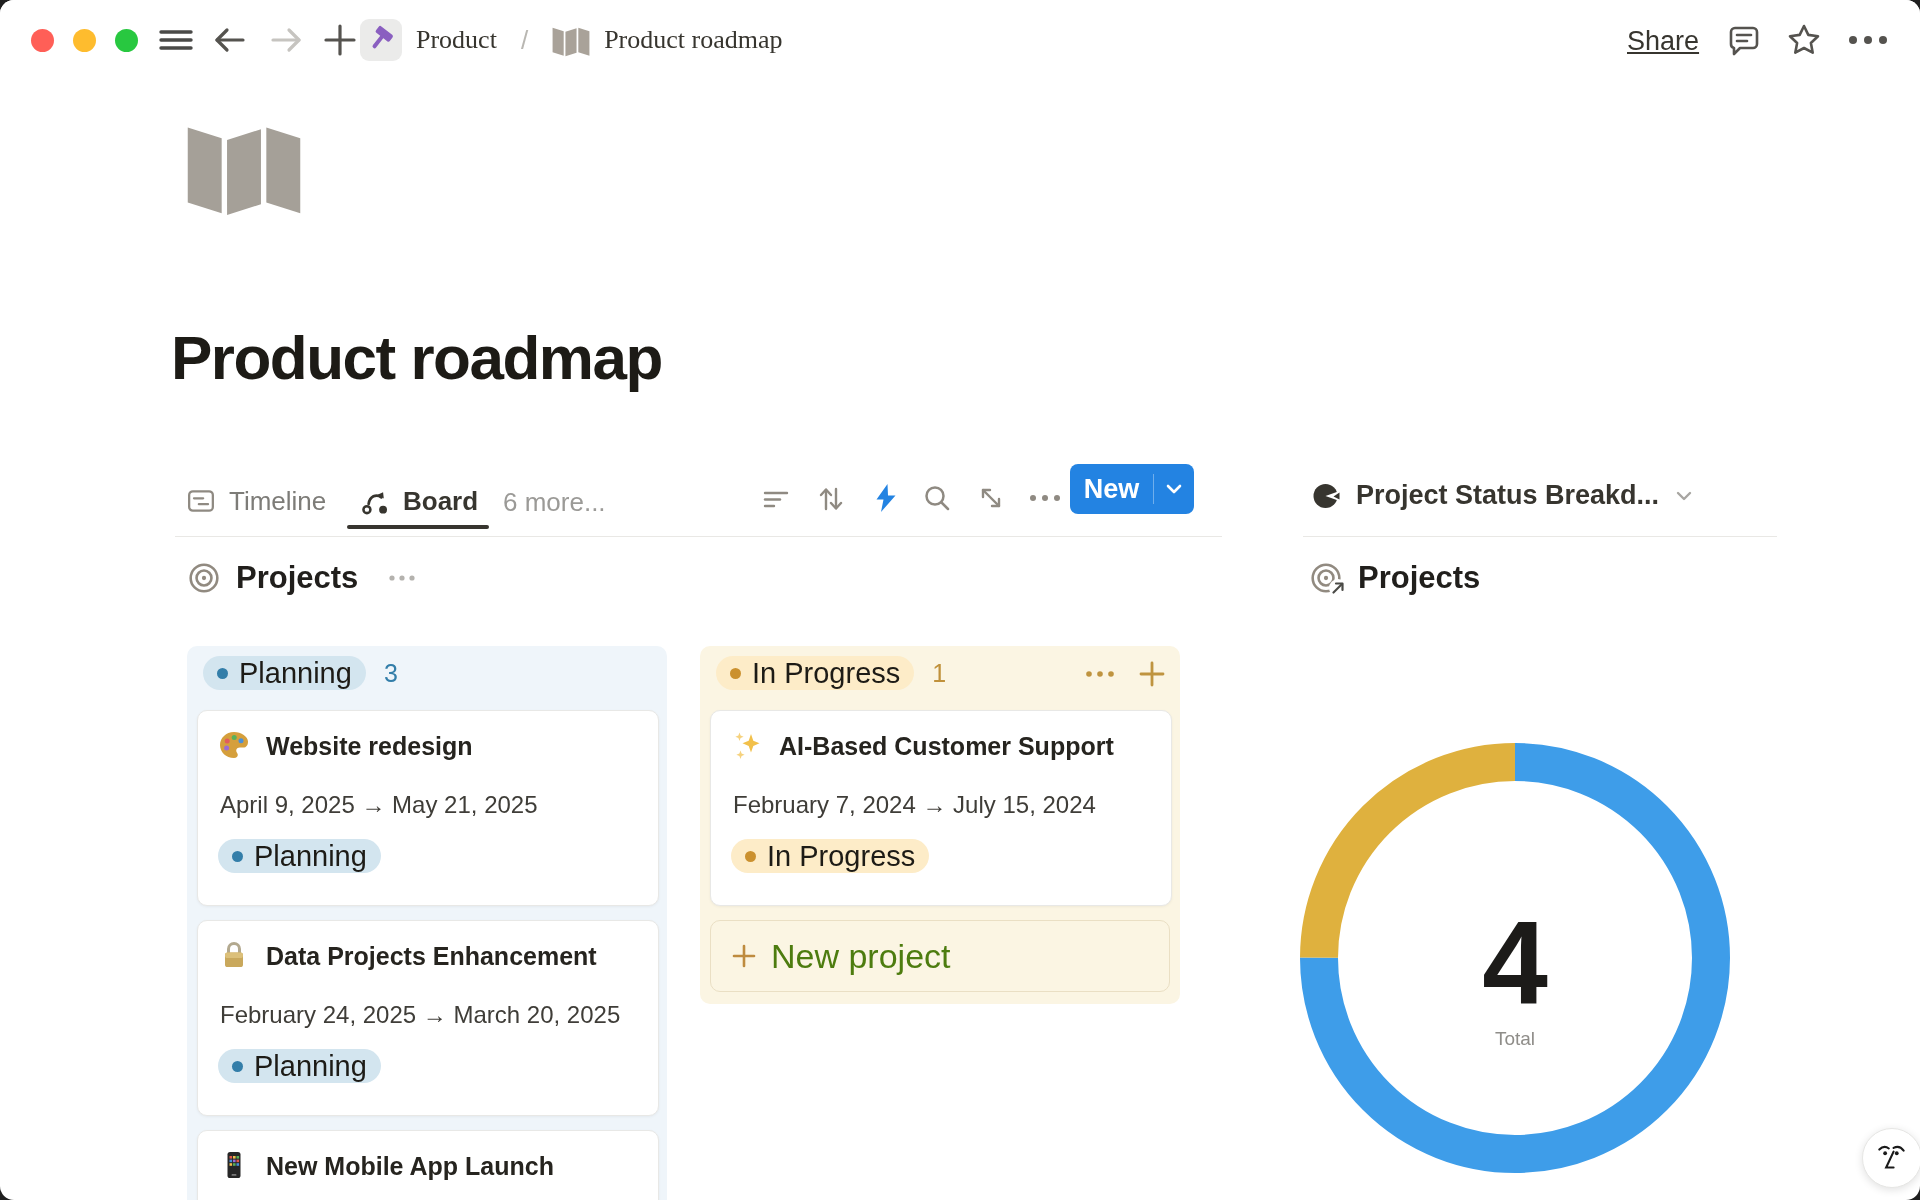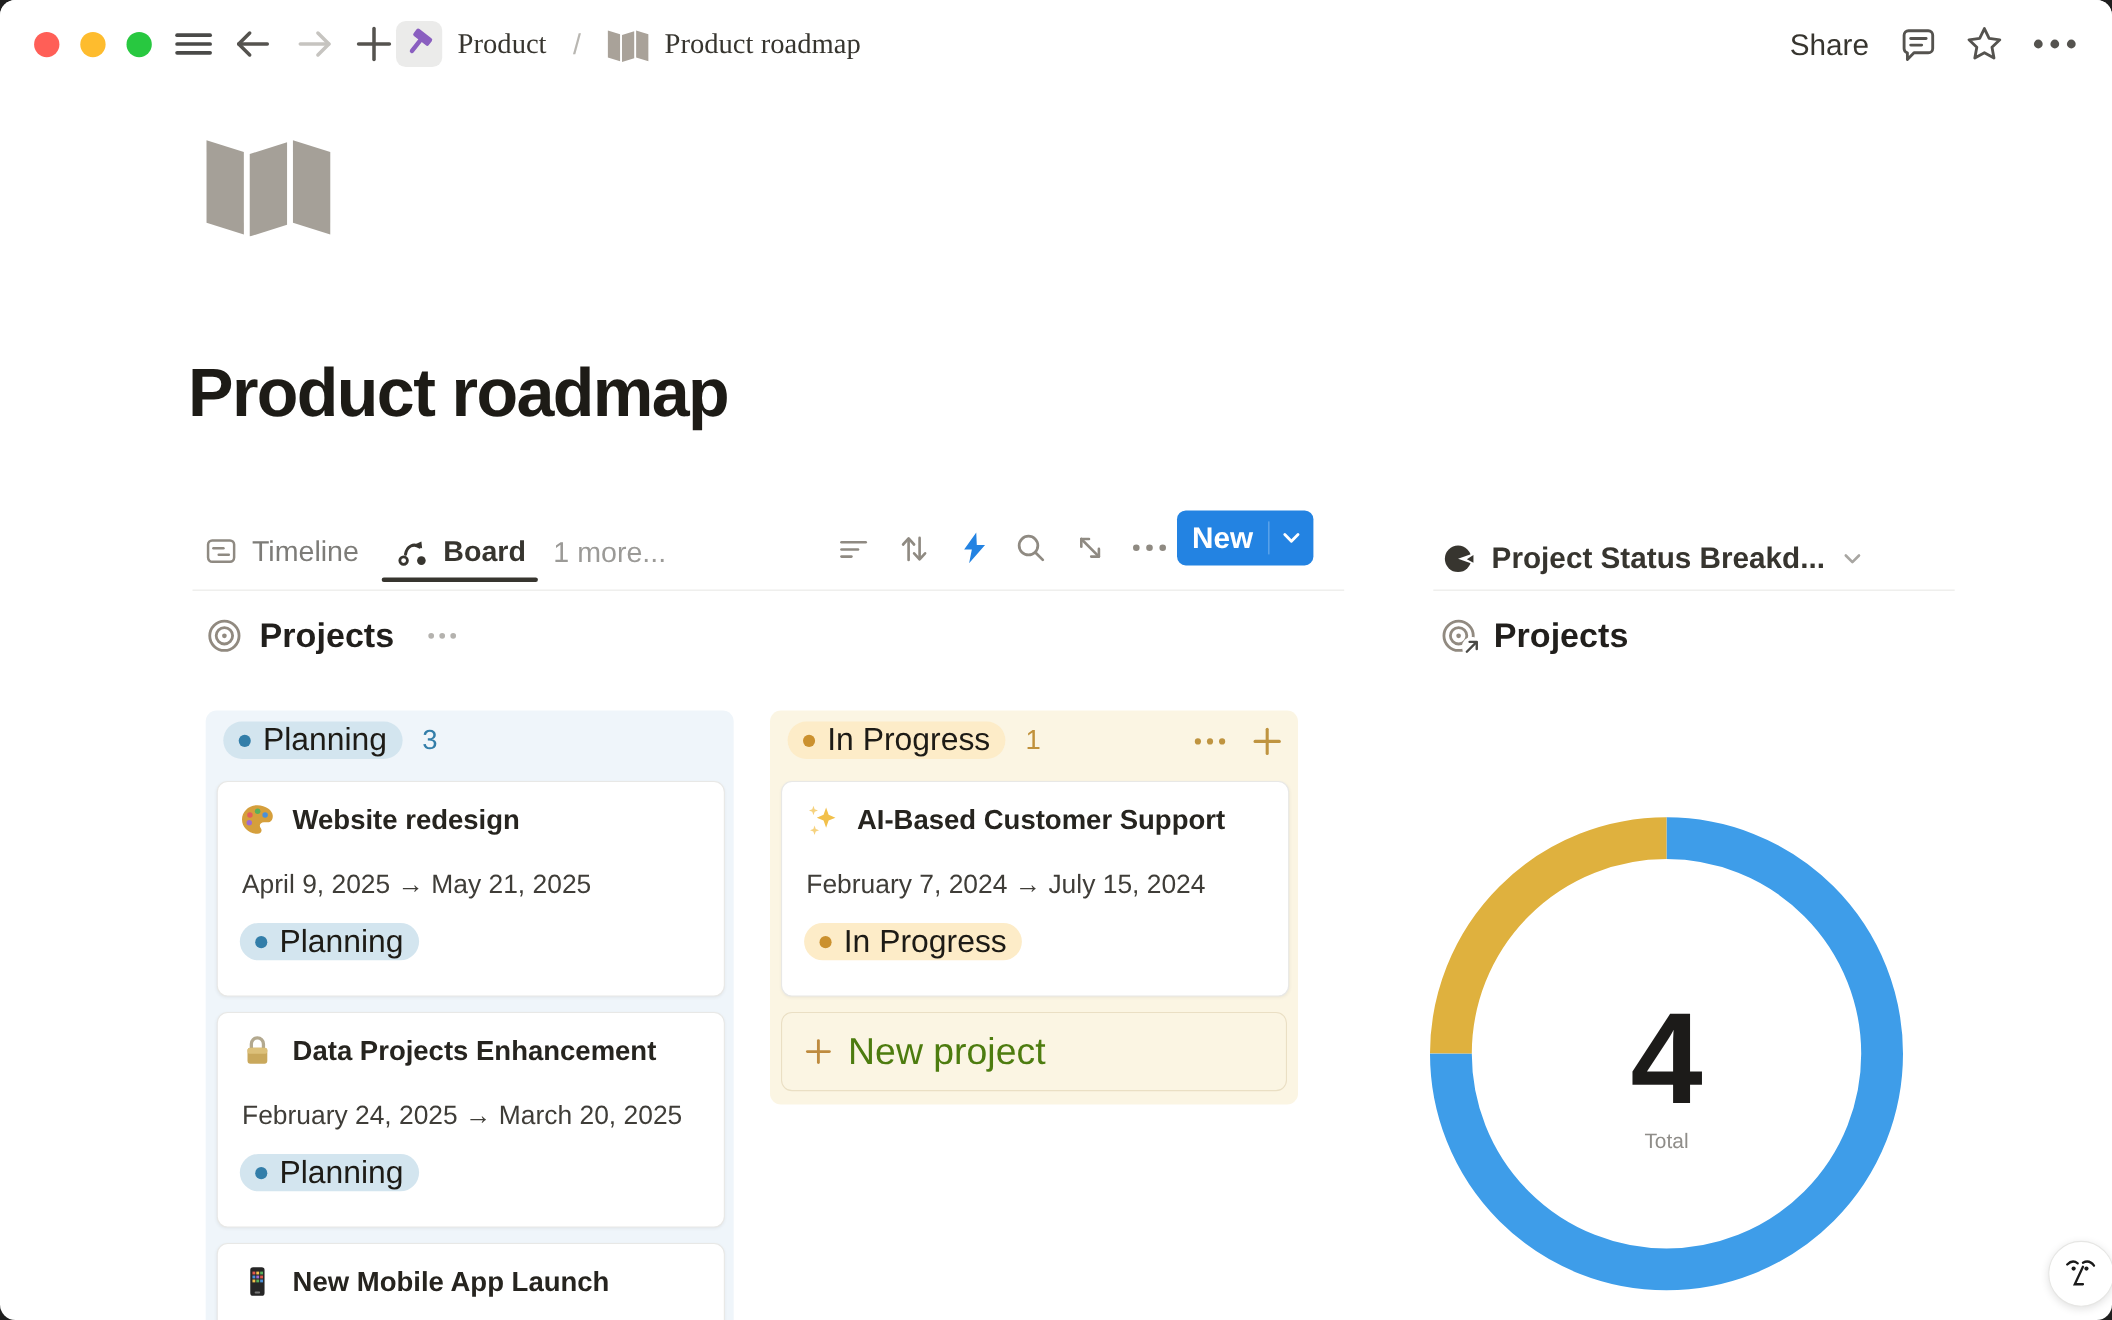--- a/index.html
+++ b/index.html
@@ -8,21 +8,21 @@
   .abs{position:absolute;}
   .row{display:flex;align-items:center;}
 
   
   #topbar{position:absolute;left:0;top:0;right:0;height:80px;background:#fff;}
   .tl-dot{width:23px;height:23px;border-radius:50%;}
   .icon-btn{display:flex;align-items:center;justify-content:center;background:none;border:none;cursor:pointer;padding:0;}
   .crumb-text{font-size:26px;color:#37352f;font-family:Liberation Serif, serif;}
   .crumb-sep{font-size:26px;color:#b9b7b2;margin:0 10px;}
   #ws-icon-box{width:42px;height:42px;border-radius:9px;background:#ebebea;display:flex;align-items:center;justify-content:center;}
-  #share-label{font-size:27px;color:#37352f;}
+  #share-label{font-size:27px;color:#37352f;text-decoration:underline;}
 
   
   #page-title{position:absolute;left:171px;top:322px;font-size:62px;font-weight:800;letter-spacing:-1.5px;color:#1d1b16;}
 
   
   .tab-label{font-size:26px;}
   .tab-inactive{color:#7d7c78;}
   .tab-active{color:#37352f;font-weight:700;}
   .tab-more{color:#9b9a97;}
   #board-underline{position:absolute;left:347px;top:525px;width:142px;height:4px;background:#37352f;border-radius:2px;}
@@ -53,21 +53,21 @@
   .kcard{position:absolute;left:10px;width:460px;height:194px;background:#fff;border:1px solid #e8e8e6;border-radius:10px;box-shadow:0 1px 3px rgba(20,20,20,.05);cursor:pointer;}
   .kcard .card-title-row{position:absolute;left:20px;top:18px;display:flex;align-items:flex-end;gap:16px;}
   .kcard .card-title{font-size:25px;font-weight:600;color:#26241f;}
   .kcard .card-dates{position:absolute;left:22px;top:80px;font-size:24px;color:#3f3d38;}
   .kcard .card-pill{position:absolute;left:20px;top:128px;}
 
   #new-project-btn{position:absolute;left:10px;top:274px;width:460px;height:72px;background:transparent;border:1px solid #eadfc4;border-radius:10px;display:flex;align-items:center;gap:14px;padding:0 20px;cursor:pointer;}
   #new-project-btn span{font-size:34px;color:#4d7c0f;}
 
   
-  #chart-tab{position:absolute;left:1312px;top:480px;display:flex;align-items:center;gap:14px;cursor:pointer;margin-top:12px;}
+  #chart-tab{position:absolute;left:1312px;top:480px;display:flex;align-items:center;gap:14px;cursor:pointer;}
   #chart-tab .ct-label{font-size:27px;font-weight:600;color:#37352f;}
   #donut-center-num{position:absolute;left:1395px;top:895px;width:240px;text-align:center;font-size:118px;font-weight:600;color:#1c1b19;}
   #donut-center-cap{position:absolute;left:1395px;top:1028px;width:240px;text-align:center;font-size:19px;color:#8f8d89;}
 
   
   #ai-button{position:absolute;left:1862px;top:1128px;width:60px;height:60px;border-radius:50%;background:#fff;border:1px solid #e6e6e4;box-shadow:0 2px 8px rgba(0,0,0,.12);display:flex;align-items:center;justify-content:center;cursor:pointer;}
 </style>
 </head>
 <body>
 
@@ -201,21 +201,21 @@
             <circle cx="6" cy="20.5" r="3" fill="none" stroke="#37352f" stroke-width="2.2"></circle>
             <circle cx="20" cy="20.5" r="3.4" fill="#37352f"></circle>
             <path d="M7.5 15.5 C8.5 9 14 6.5 18.5 9.8" fill="none" stroke="#37352f" stroke-width="2.4" stroke-linecap="round"></path>
             <path d="M20.6 10.9 l-0.6-5.4 -4.8 2.1 z" fill="#37352f"></path>
           </svg>
     </span>
     <span class="tab-label tab-active">Board</span>
   </div>
   <div id="board-underline"></div>
 
-  <span class="abs tab-label tab-more" style="left:503px;top:487px;">1 more...</span>
+  <span class="abs tab-label tab-more" style="left:503px;top:487px;">6 more...</span>
 
   <div class="icon-btn abs" style="left:761px;top:484px;">
     <svg width="30" height="30" viewBox="0 0 30 30">
           <g stroke="#8f8a82" stroke-width="2.4" stroke-linecap="round">
             <line x1="4" y1="9" x2="26" y2="9"></line>
             <line x1="4" y1="15.5" x2="19" y2="15.5"></line>
             <line x1="4" y1="22" x2="13" y2="22"></line>
           </g>
         </svg>
   </div>

